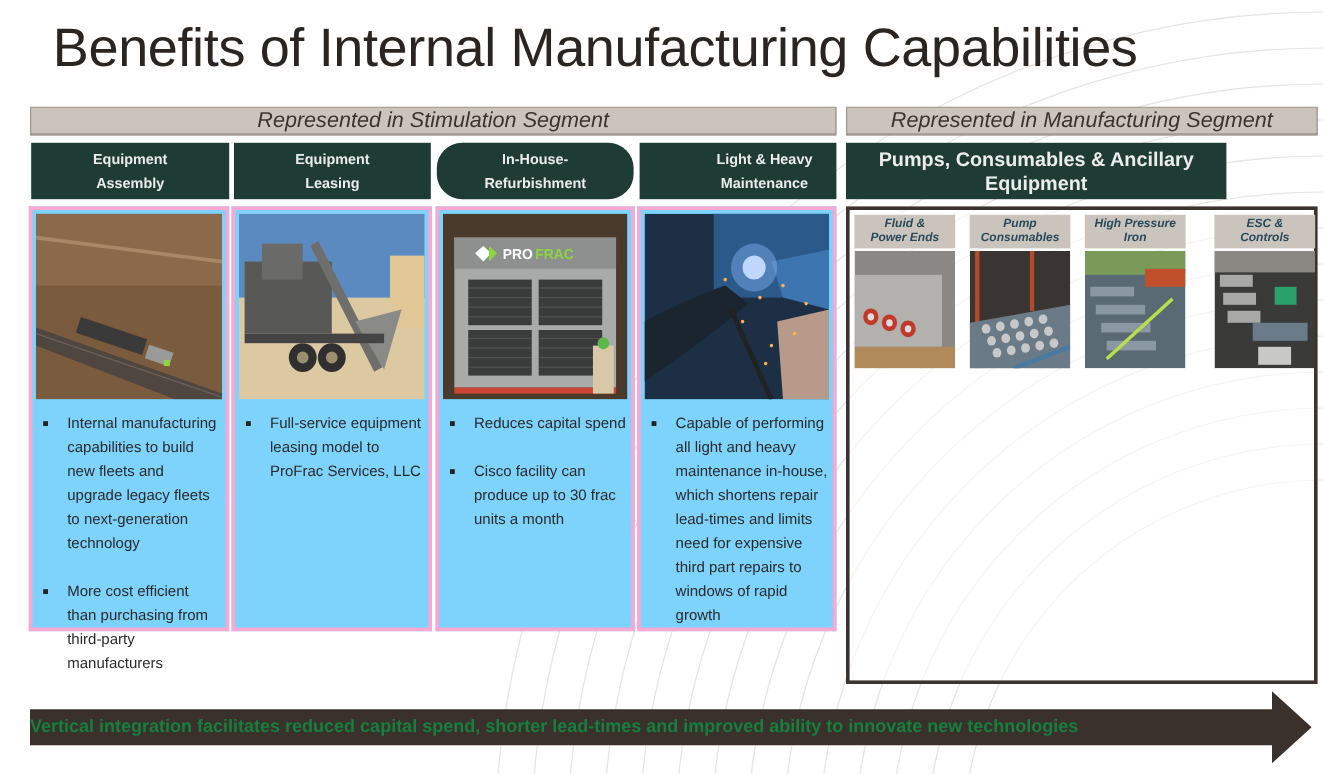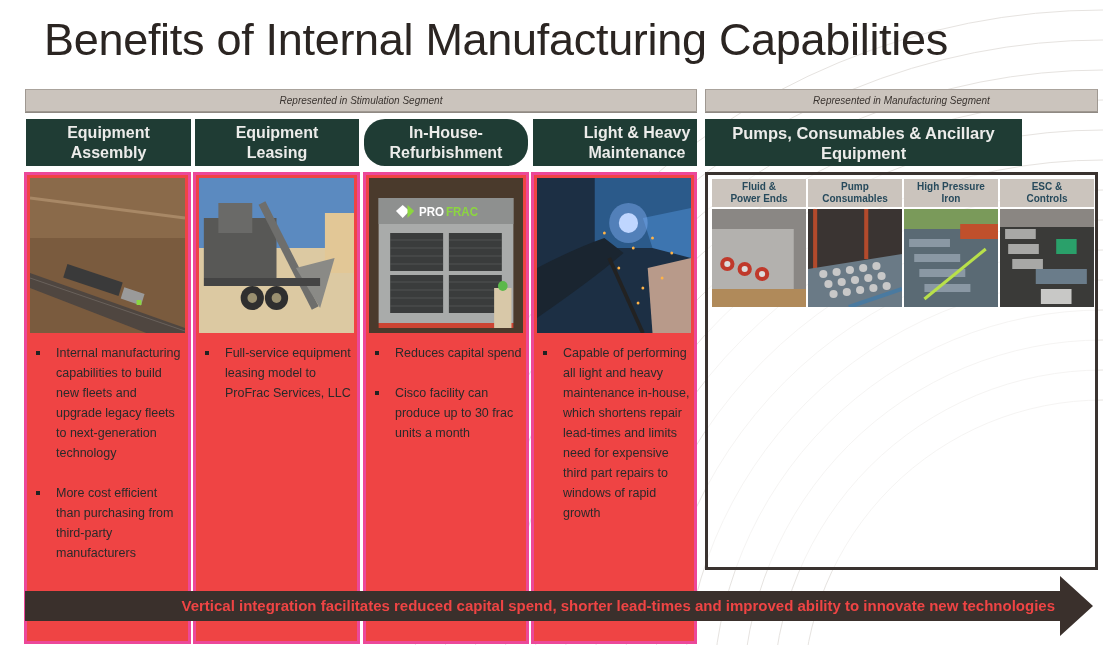--- a/index.html
+++ b/index.html
@@ -4,49 +4,49 @@
 <style>
   * { box-sizing: border-box; margin: 0; padding: 0; }
   html, body { width: 1103px; height: 645px; overflow: hidden; background: #ffffff; }
   body { position: relative; font-family: "Liberation Sans", sans-serif; color: #1a1a1a; }
 
   .bg-arcs { position: absolute; right: 0; top: 0; width: 700px; height: 645px; pointer-events: none; }
 
   .title { position: absolute; left: 44px; top: 14px; font-size: 45px; font-weight: 400; color: #2b2522; letter-spacing: -0.3px; white-space: nowrap; }
 
   .seg-banner { position: absolute; top: 89px; height: 23px; background: #cbc4bd; border: 1px solid #9f9891; border-top-color: #aaa39c;
-    display: flex; align-items: center; justify-content: center; font-style: italic; font-size: 10px; color: #3a3430; box-shadow: 0 1px 0 #8f8983; }
+    display: flex; align-items: center; justify-content: center; font-style: italic; font-size: 18px; color: #3a3430; box-shadow: 0 1px 0 #8f8983; }
   .seg-stim { left: 25px; width: 672px; }
   .seg-manu { left: 705px; width: 393px; }
 
   .col-header { position: absolute; top: 119px; height: 47px; background: #1f3c34; color: #ececea; font-weight: 700;
-    font-size: 16px; line-height: 20px; display: flex; align-items: center; justify-content: center; text-align: center; }
-
-  .col-box { position: absolute; top: 172px; height: 472px; border: 3px solid #ec4899; background: #ef4444; }
+    font-size: 12px; line-height: 20px; display: flex; align-items: center; justify-content: center; text-align: center; }
+
+  .col-box { position: absolute; top: 172px; height: 354px; border: 3px solid #f9a8d4; background: #7dd3fc; }
   .col-box .photo { position: absolute; left: 3px; top: 3px; right: 3px; height: 155px; overflow: hidden; }
   .col-box .photo svg { width: 100%; height: 100%; display: block; }
 
   .bullets { position: absolute; left: 6px; right: 4px; top: 168px; list-style: none; font-size: 12.5px; line-height: 20px; color: #2a2a2a; }
   .bullets li { position: relative; padding-left: 23px; margin-bottom: 20px; }
   .bullets li::before { content: ""; position: absolute; left: 3px; top: 8px; width: 4px; height: 4px; background: #222; }
 
   .manu-box { position: absolute; left: 705px; top: 172px; width: 393px; height: 398px; border: 3px solid #3a3330; background: rgba(255,255,255,0.6); }
-  .sub-card { position: absolute; top: 4px; width: 94px; }
+  .sub-card { position: absolute; top: 4px; width: 84px; font-style: italic; }
   .sub-label { height: 28px; background: #cbc4bd; color: #274a5c; font-size: 10px; font-weight: 700; line-height: 12px;
     display: flex; align-items: center; justify-content: center; text-align: center; }
   .sub-photo { margin-top: 2px; height: 98px; overflow: hidden; }
   .sub-photo svg { width: 100%; height: 100%; display: block; }
 
   .manu-bullets { position: absolute; left: 12px; right: 8px; top: 176px; list-style: none; font-size: 15px; line-height: 20px; color: #2a2a2a; }
   .manu-bullets li { position: relative; padding-left: 24px; margin-bottom: 28px; }
   .manu-bullets li::before { content: ""; position: absolute; left: 4px; top: 8px; width: 5px; height: 5px; background: #222; }
 
   .arrow { position: absolute; left: 25px; top: 576px; width: 1068px; height: 60px; }
   .arrow svg { position: absolute; left: 0; top: 0; width: 100%; height: 100%; }
-  .arrow-text { position: absolute; left: 0; width: 1030px; top: 20px; height: 20px; text-align: right; color: #ef4444; font-weight: 700; font-size: 15px; line-height: 20px; white-space: nowrap; }
+  .arrow-text { position: absolute; left: 0; width: 1030px; top: 20px; height: 20px; text-align: left; color: #15803d; font-weight: 700; font-size: 15px; line-height: 20px; white-space: nowrap; }
 </style>
 </head>
 <body>
 
 <svg class="bg-arcs" viewBox="0 0 700 645">
   <g fill="none" stroke="#e6e3e0" stroke-width="1">
     <circle cx="700" cy="700" r="300"></circle>
       <circle cx="700" cy="700" r="330"></circle>
       <circle cx="700" cy="700" r="360"></circle>
     <circle cx="700" cy="700" r="390"></circle>
@@ -269,21 +269,21 @@
         <g fill="#8a98a4">
           <rect x="5" y="30" width="40" height="8"></rect>
             <rect x="10" y="45" width="45" height="8"></rect>
             <rect x="15" y="60" width="45" height="8"></rect>
             <rect x="20" y="75" width="45" height="8"></rect>
         </g>
         <path d="M20 90 L80 40" stroke="#b8e04a" stroke-width="3"></path>
       </svg>
     </div>
   </div>
-  <div class="sub-card" style="left:292px;">
+  <div class="sub-card" style="left:304px;">
     <div class="sub-label">
         <div>
           <div>ESC &amp;</div>
           <div>Controls</div>
         </div>
       </div>
     <div class="sub-photo">
       <svg viewBox="0 0 92 98" preserveAspectRatio="none">
         <rect width="92" height="98" fill="#3a3a38"></rect>
         <rect x="0" y="0" width="92" height="18" fill="#8a8682"></rect>

